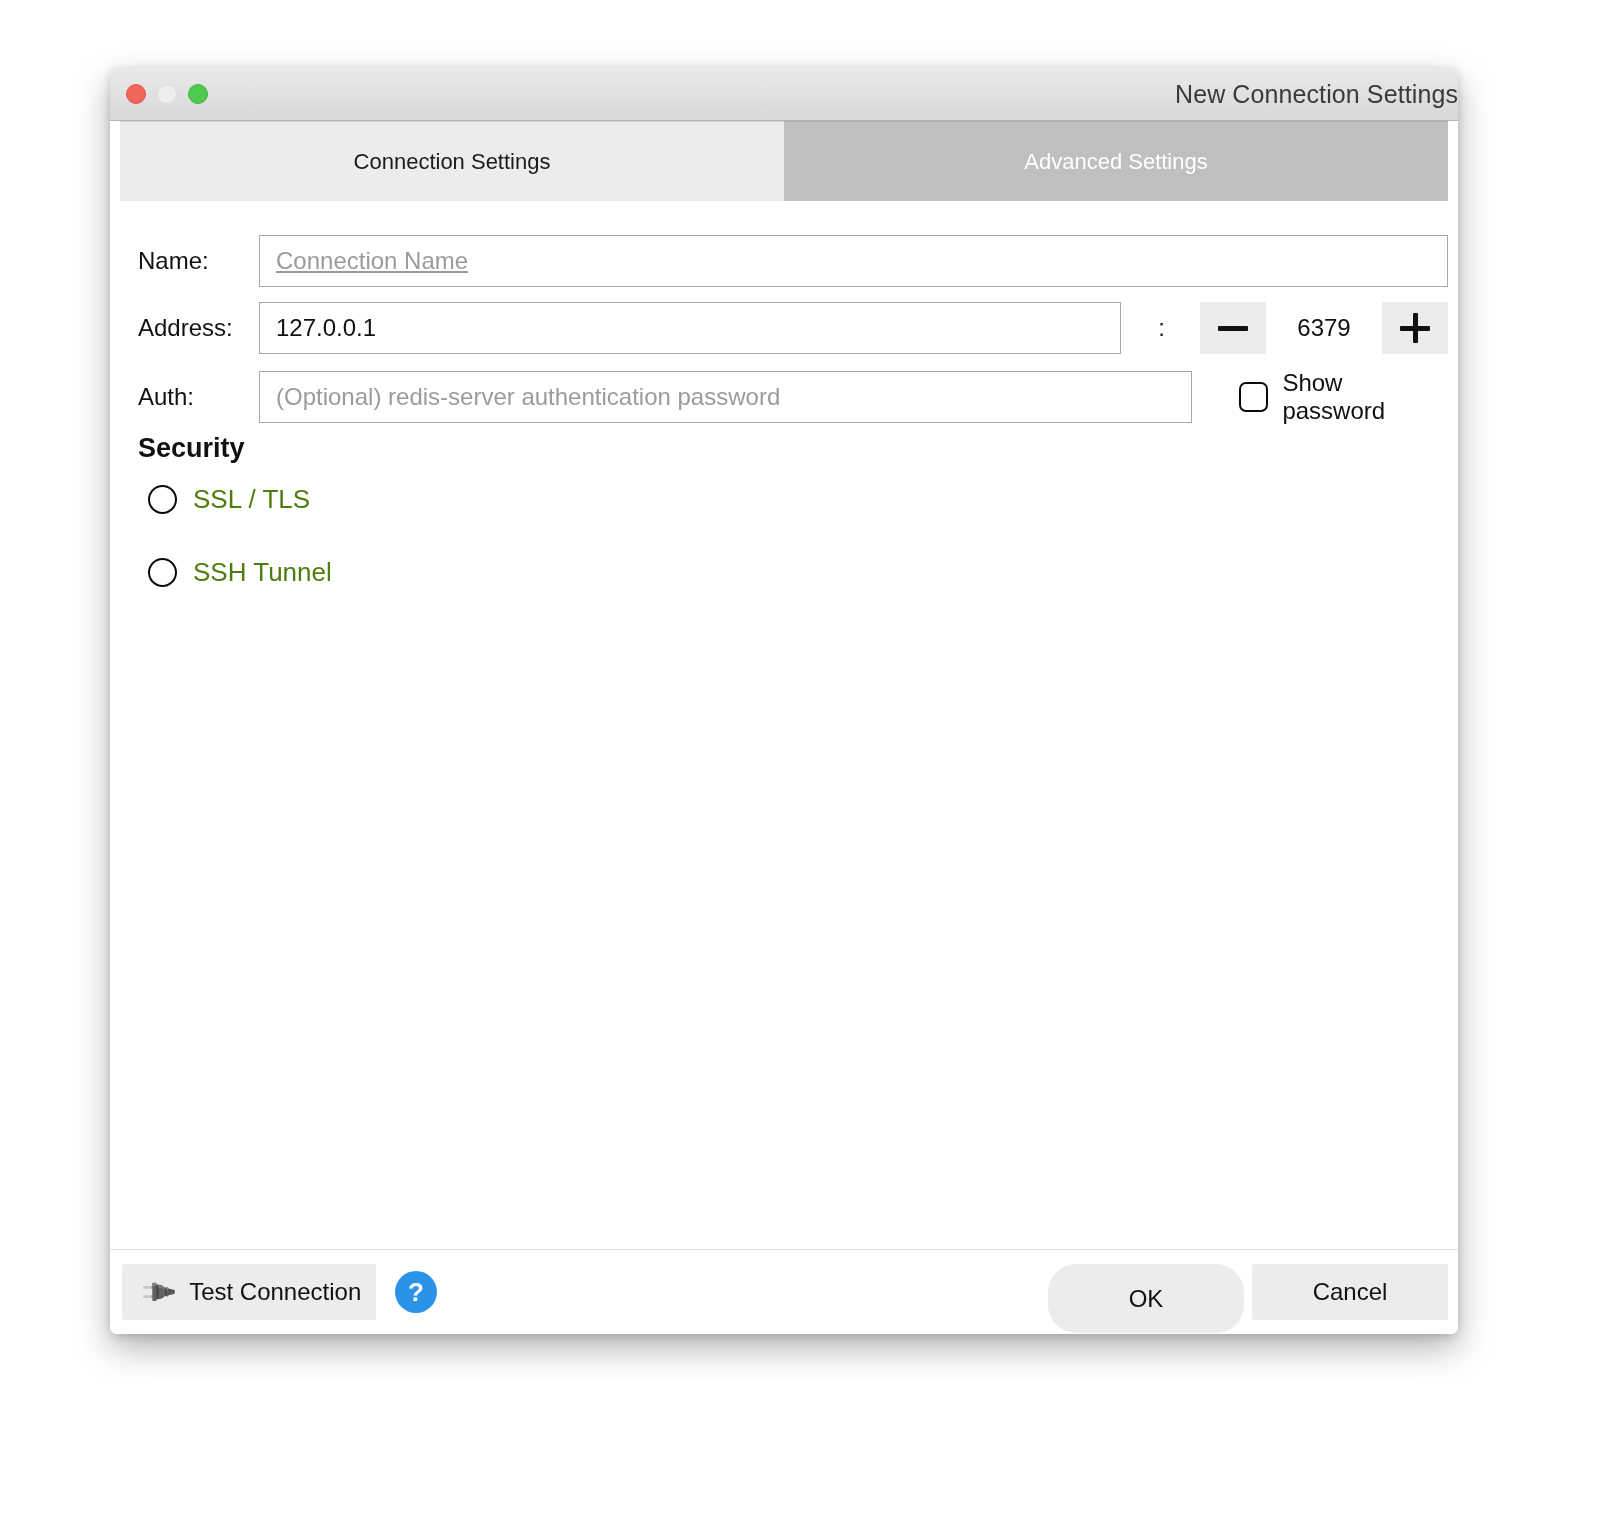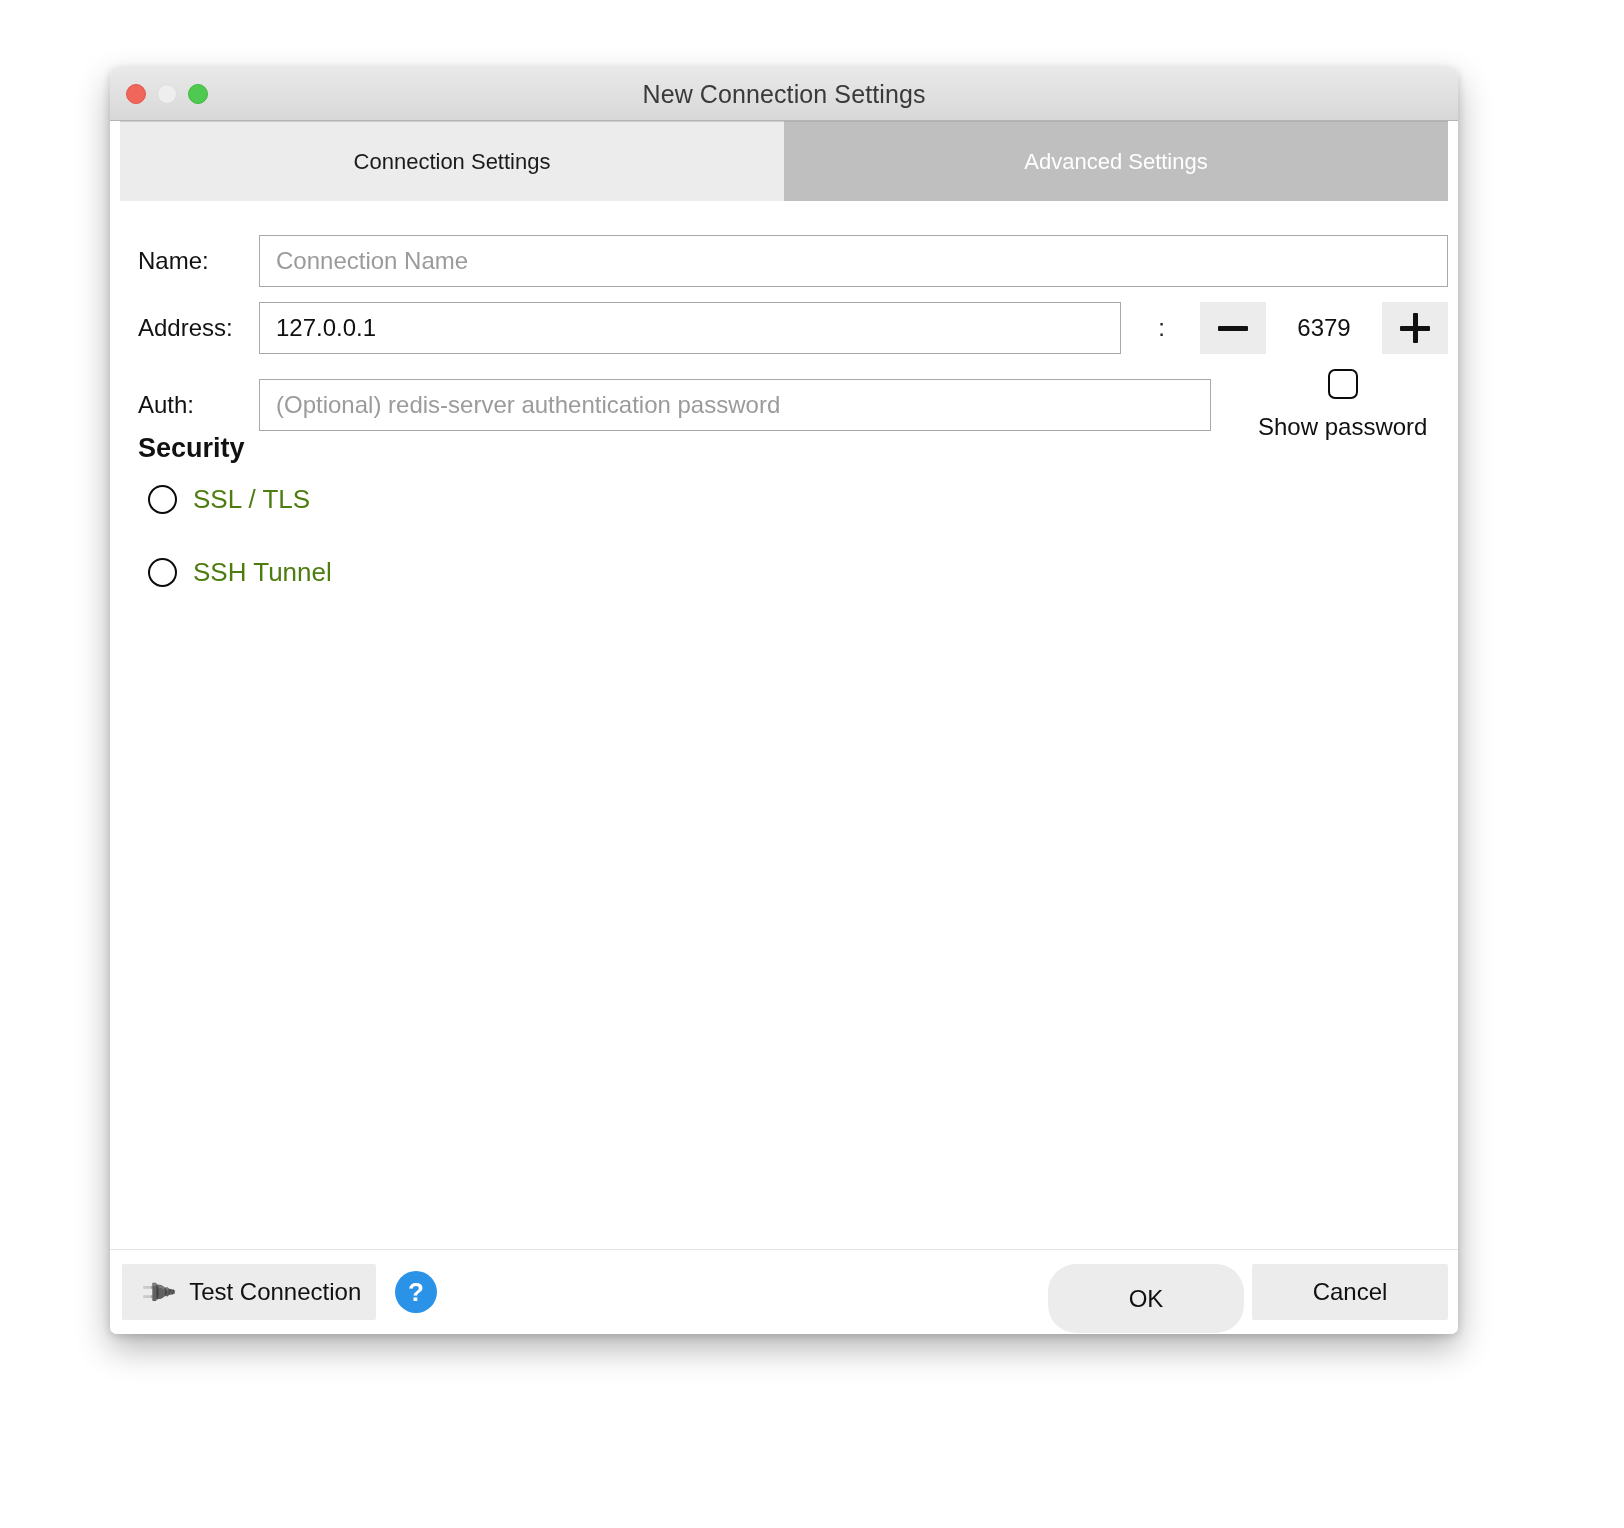--- a/index.html
+++ b/index.html
@@ -31,21 +31,21 @@
 
   
   .titlebar {
     position: relative;
     height: 52px;
     flex: 0 0 52px;
     background: linear-gradient(to bottom, #e9e9e9 0%, #d8d8d8 100%);
     border-bottom: 1px solid #b4b4b4;
     display: flex;
     align-items: center;
-    justify-content: center;
+    justify-content: flex-end;
   }
   .traffic {
     position: absolute;
     left: 16px;
     top: 0;
     height: 52px;
     display: flex;
     align-items: center;
     gap: 11px;
   }
@@ -127,21 +127,21 @@
     border: 1px solid #a9a9a9;
     background: #ffffff;
     box-sizing: border-box;
     display: flex;
     align-items: center;
     padding: 0 16px;
     font-size: 24px;
     color: #111111;
   }
   .textinput.ph { color: #9b9b9b; }
-  .inp-name    { width: 1194px; }
+  .inp-name    { width: 1194px; text-decoration: underline; }
   .inp-address { width: 890px; }
   .inp-auth    { width: 952px; }
 
   .colon {
     font-size: 24px;
     color: #222;
     margin: 0 14px 0 16px;
   }
 
   
@@ -192,21 +192,20 @@
     font-size: 24px;
     color: #111;
   }
 
   
   .showpw {
     display: flex;
     align-items: center;
     margin-left: 26px;
     gap: 14px;
-    flex-direction: column;
   }
   .cbox {
     width: 30px;
     height: 30px;
     border: 2.5px solid #0b0b0b;
     border-radius: 7px;
     background: #fff;
     box-sizing: border-box;
   }
   .showpw-label {

